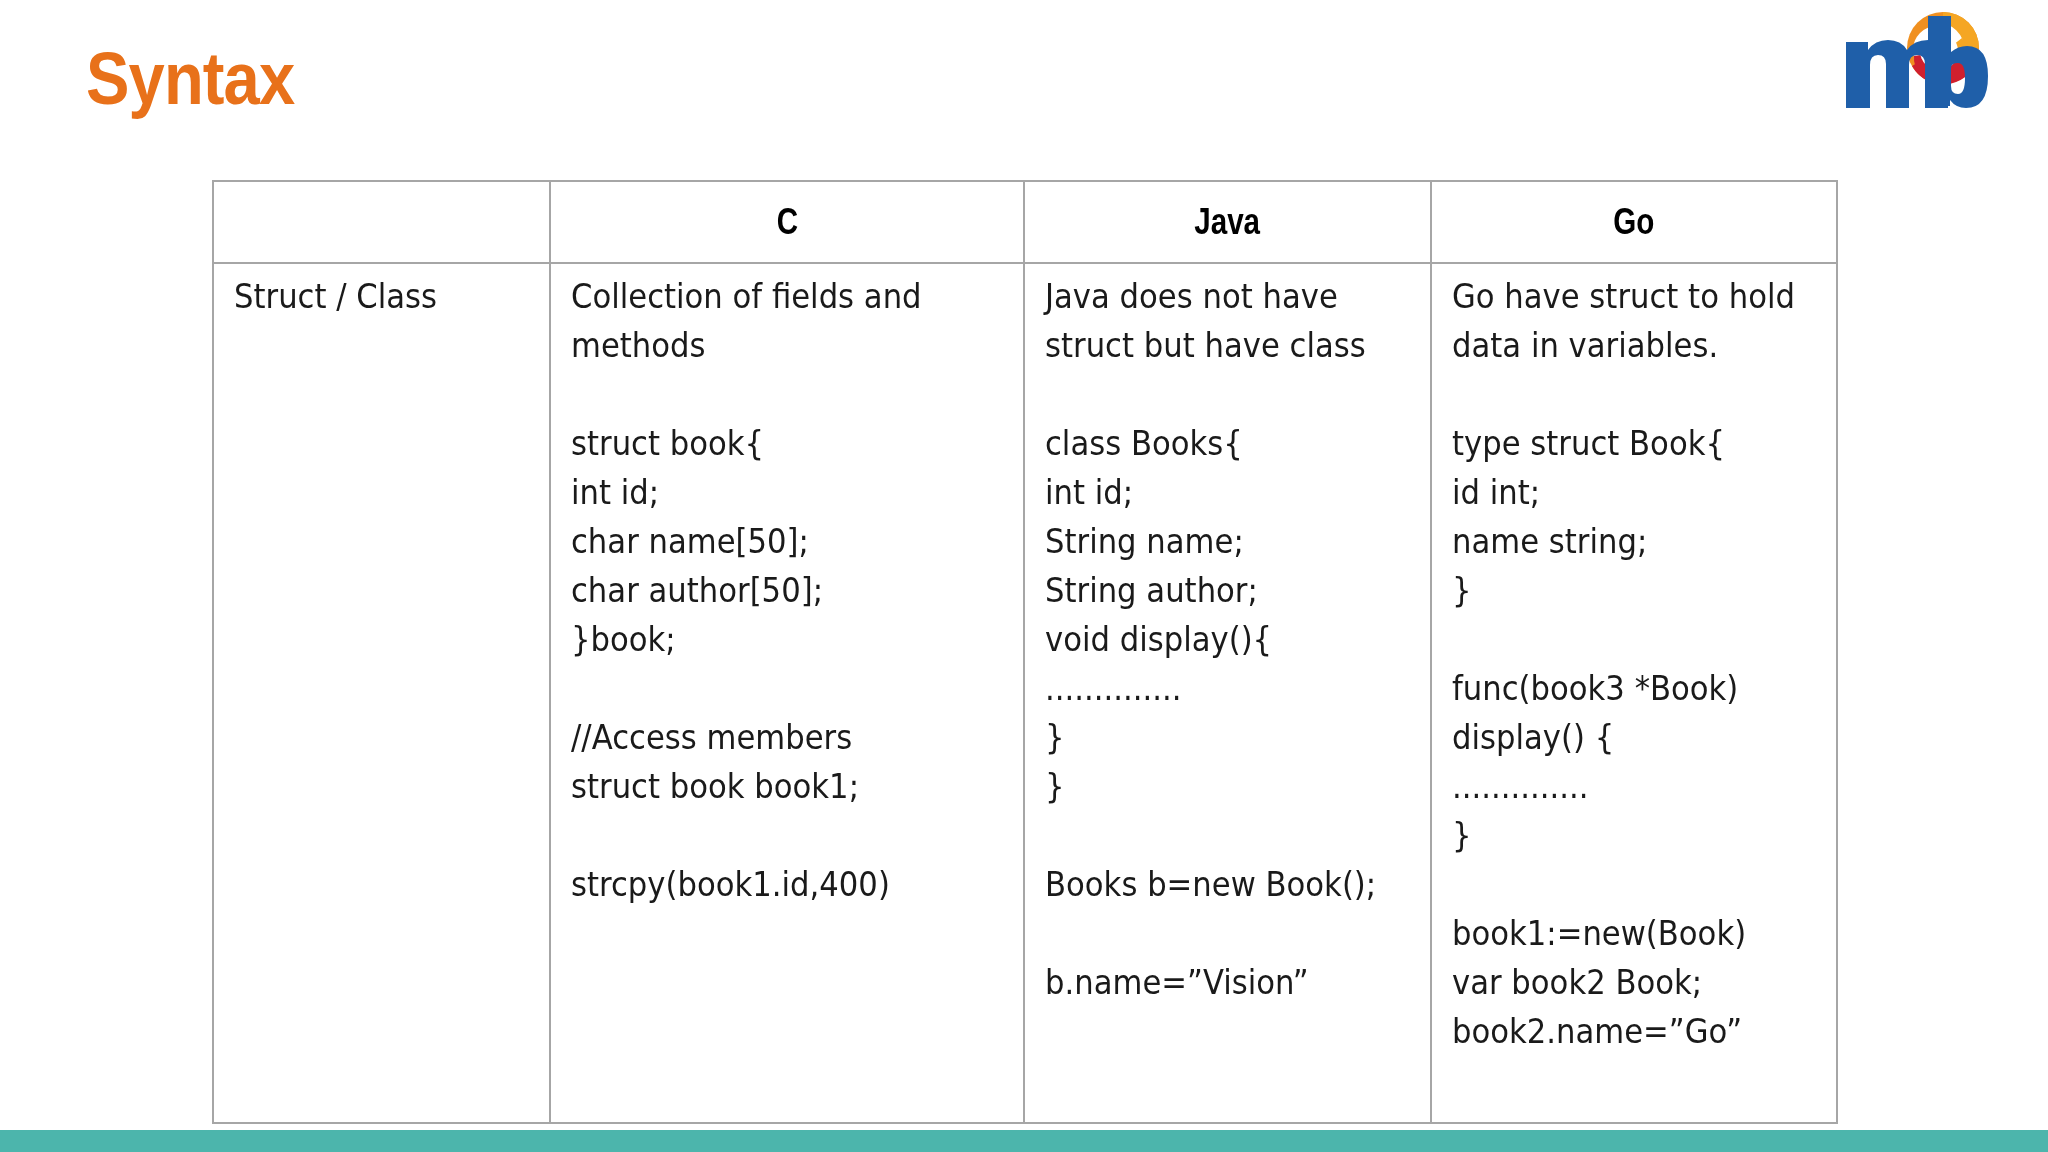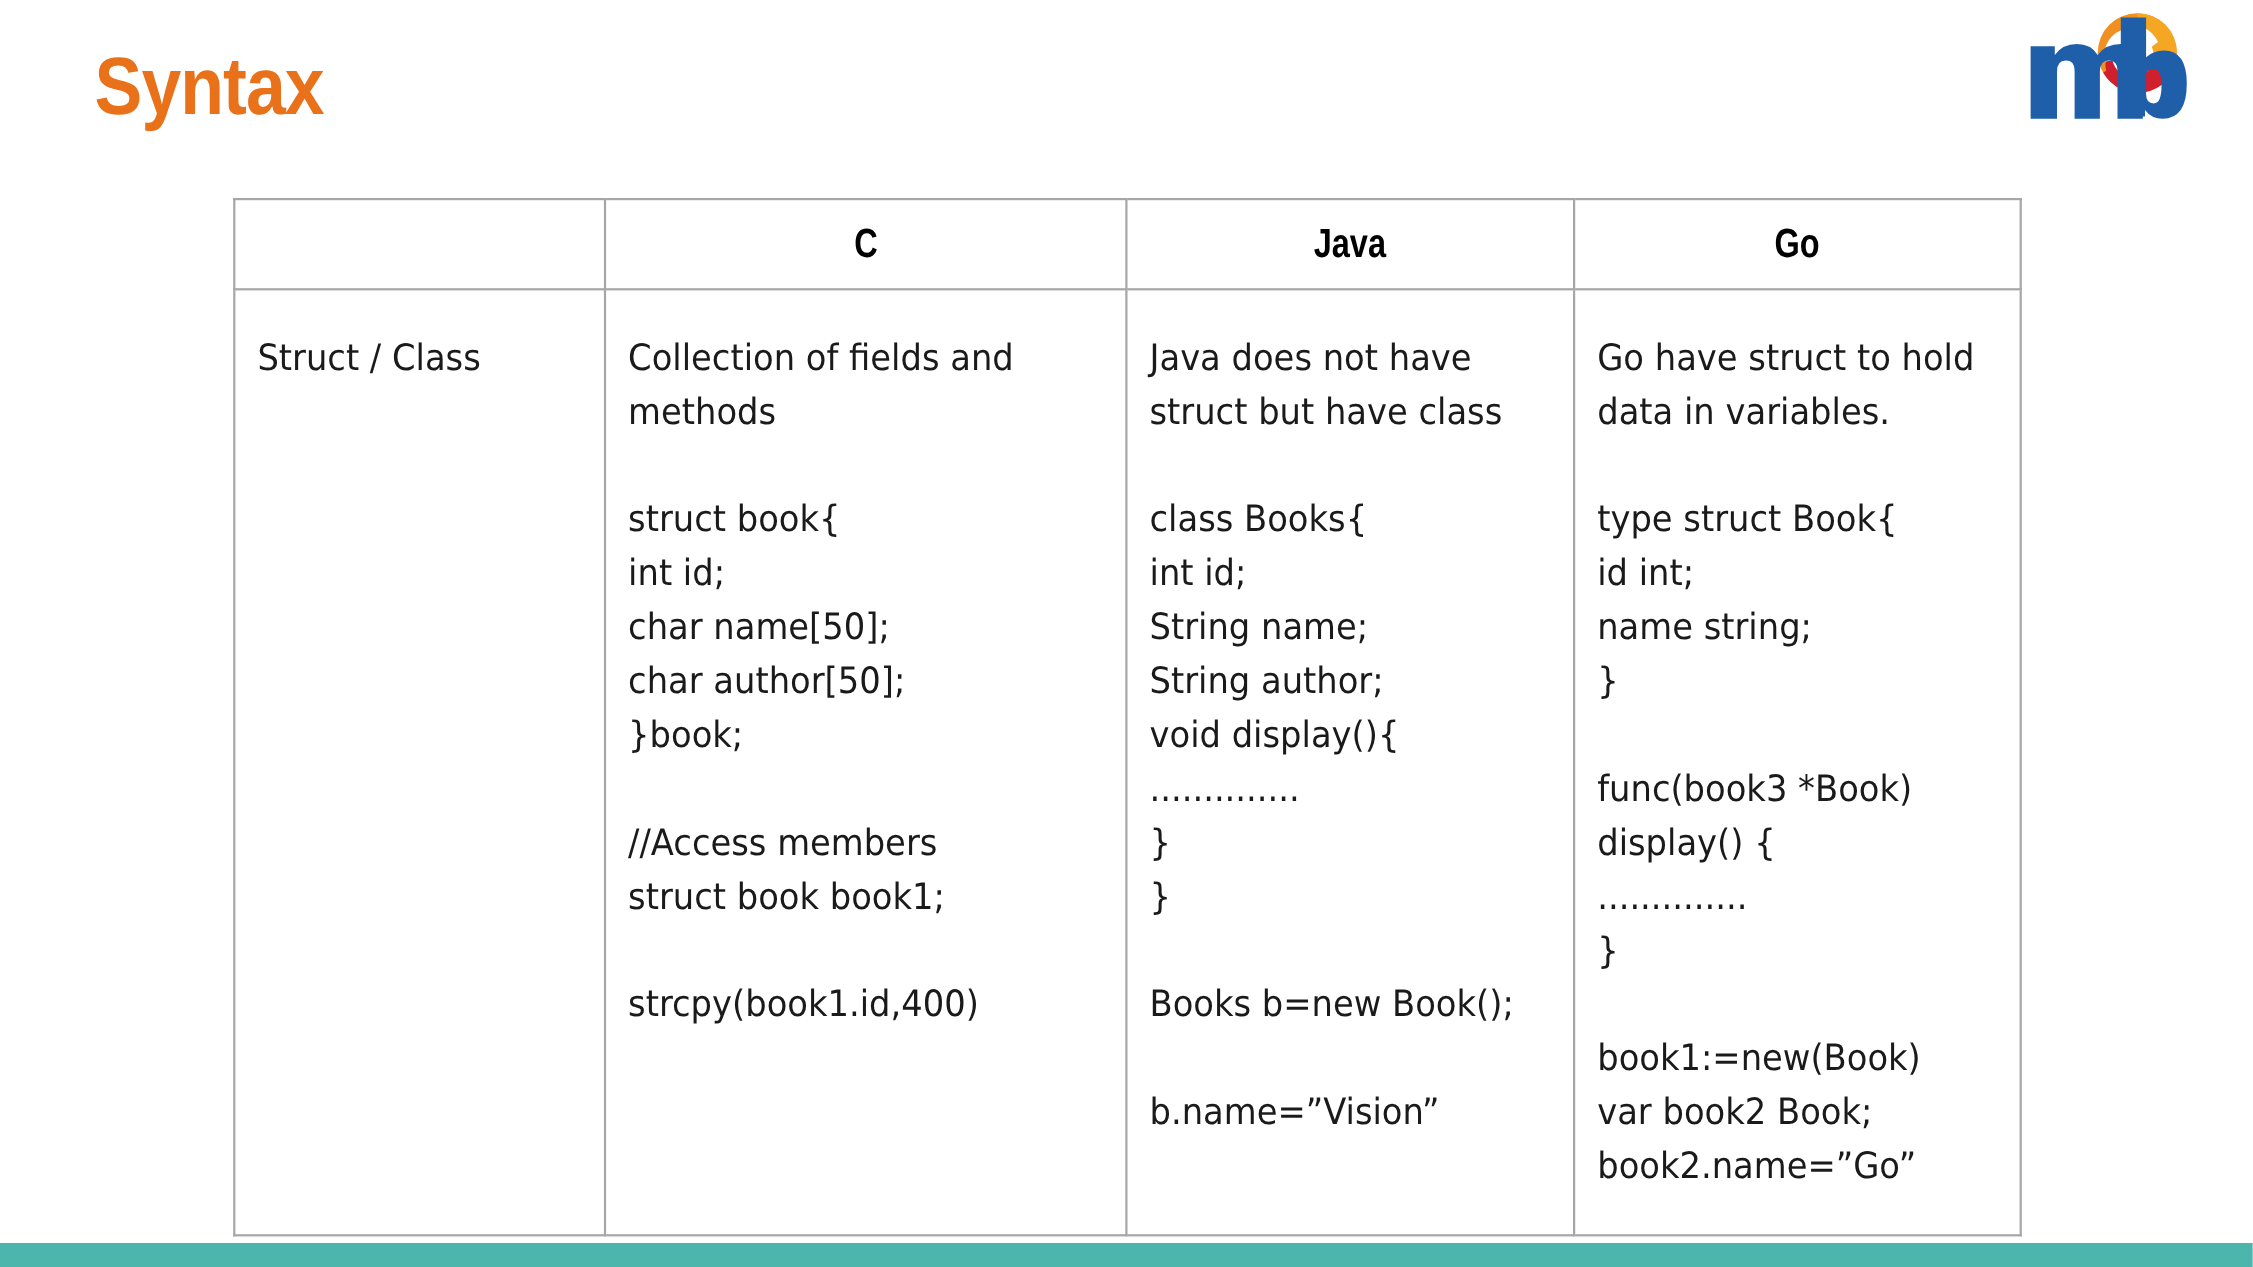--- a/index.html
+++ b/index.html
@@ -72,21 +72,21 @@
     font-family: "Liberation Sans", sans-serif;
     font-weight: bold;
     font-size: 37px;
     line-height: 40px;
     color: #000000;
     transform: scaleX(0.80);
     display: inline-block;
   }
 
   .body-row td {
-    padding: 36px 14px 10px 20px;
+    padding: 8px 14px 10px 20px;
     border-radius: 30px;
   }
 
   .cell-text {
     font-family: "DejaVu Sans", sans-serif;
     font-size: 33px;
     line-height: 49px;
     color: #1a1a1a;
     white-space: pre-wrap;
     word-wrap: break-word;

